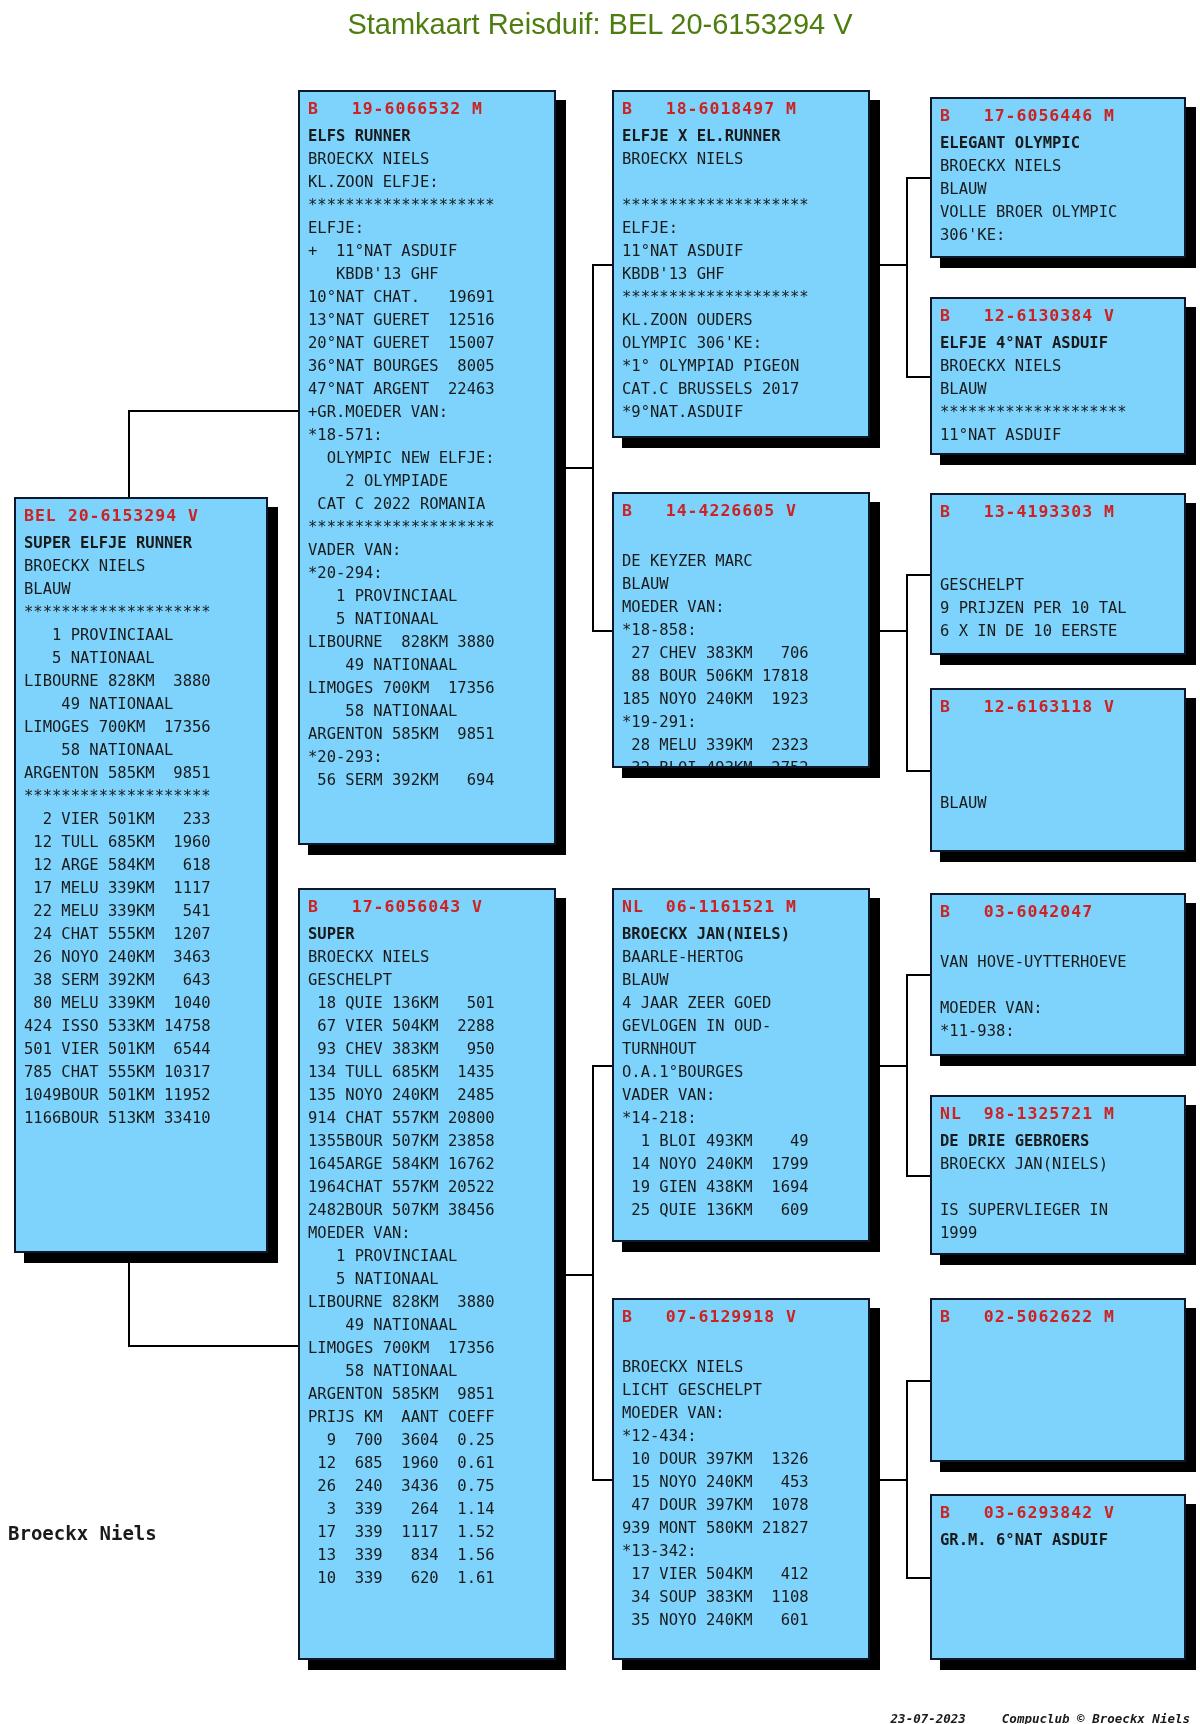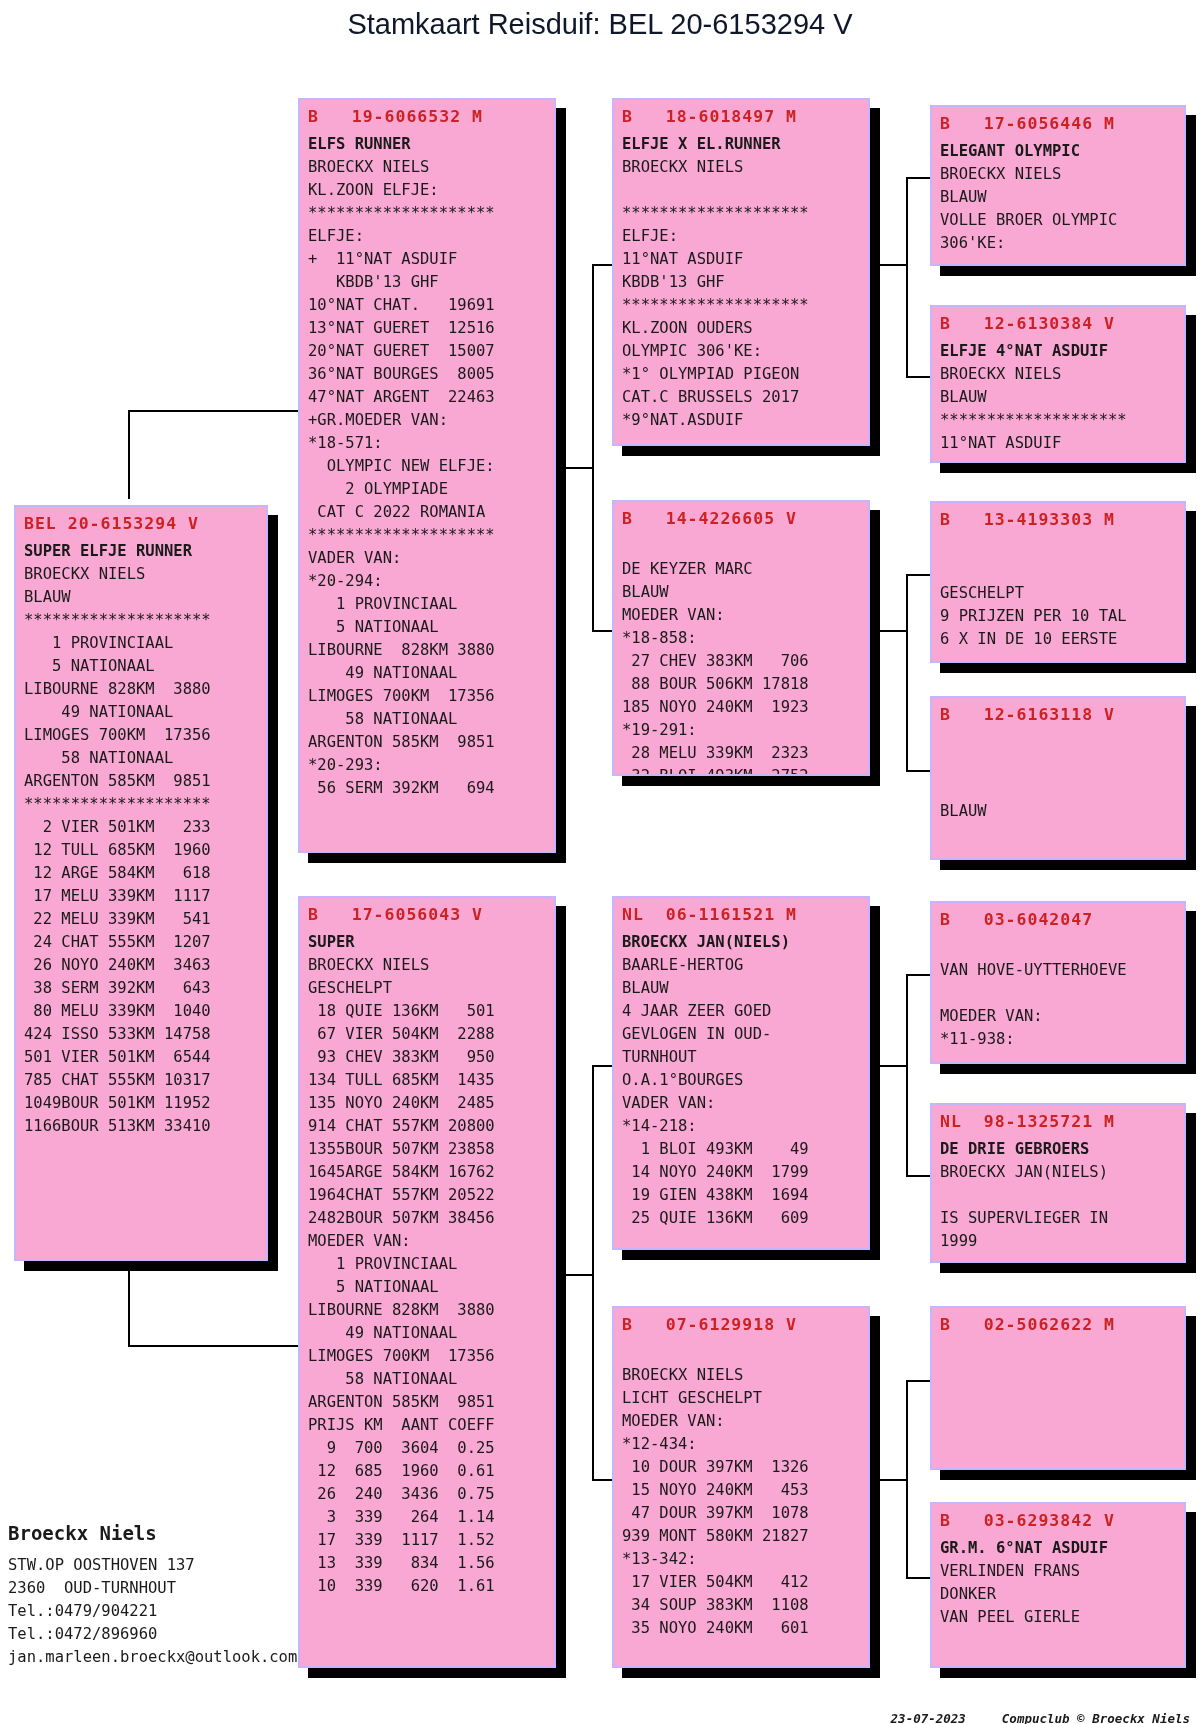--- a/index.html
+++ b/index.html
@@ -1,25 +1,24 @@
 <!DOCTYPE html>
 <html><head>
 <meta charset="utf-8">
 <style>
   html,body{margin:0;padding:0;background:#ffffff;}
   body{position:relative;width:1200px;height:1724px;font-family:"DejaVu Sans Mono",monospace;color:#1a1a1a;}
   .page-title{
     position:absolute;left:0;right:0;top:8px;text-align:center;
-    font-family:"Liberation Sans",sans-serif;font-size:29px;color:#0f172a;
+    font-family:"Liberation Sans",sans-serif;font-size:29px;color:#4d7c0f;
   }
   .box{
-    position:absolute;background:#f9a8d4;border:2px solid #c4b5fd;
+    position:absolute;background:#7dd3fc;border:2px solid #0f172a;
     box-shadow:10px 10px 0 #000;padding:5px 8px 4px 8px;overflow:hidden;
     box-sizing:border-box;
-    margin-top:8px;
   }
   .box-header{
     font-size:16.5px;font-weight:bold;color:#cc2222;letter-spacing:1px;
     white-space:pre;line-height:24px;margin-bottom:4px;
   }
   .box-name{
     font-weight:bold;font-size:15.5px;line-height:23px;
     white-space:pre;min-height:23px;
   }
   .box-lines{
@@ -283,29 +282,21 @@
 1999</div>
 </div>
 <div class="box" style="left:930px;top:1298px;width:256px;height:164px">
   <div class="box-header">B   02-5062622 M</div>
   <div class="box-name"></div>
   <div class="box-lines"></div>
 </div>
 <div class="box" style="left:930px;top:1494px;width:256px;height:166px">
   <div class="box-header">B   03-6293842 V</div>
   <div class="box-name">GR.M. 6°NAT ASDUIF</div>
-  <div class="box-lines">VERLINDEN FRANS
-DONKER
-VAN PEEL GIERLE</div>
 </div>
 
 <div class="owner-block">
   <div class="owner-name">Broeckx Niels</div>
-  <div class="owner-lines">STW.OP OOSTHOVEN 137
-2360  OUD-TURNHOUT
-Tel.:0479/904221
-Tel.:0472/896960
-jan.marleen.broeckx@outlook.com</div>
 </div>
 
 <div class="credit-line">
   <span>23-07-2023</span><span class="gap"></span><span>Compuclub © Broeckx Niels</span>
 </div>
 
 </body></html>

